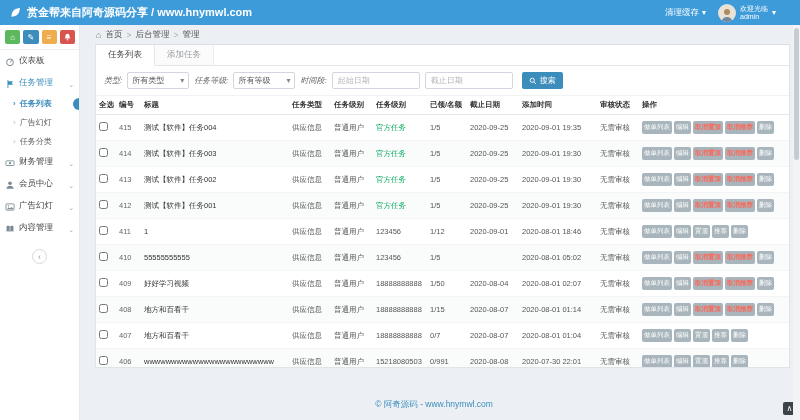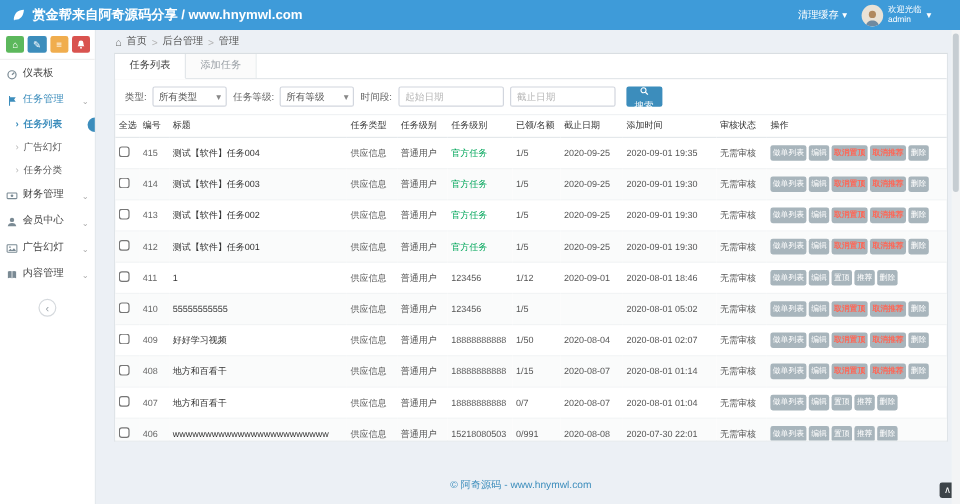--- a/index.html
+++ b/index.html
@@ -57,33 +57,33 @@
   .breadcrumb .sep { color:#b0b0b0; }
   .breadcrumb .home { color:#666; font-size:9px; }
 
   .panel { position:absolute; left:95px; top:44px; width:695px; height:324px;
     background:#fff; border:1px solid #dfe4e8; border-top:1px solid #d9dee2; overflow:hidden; }
   .tabs { display:flex; border-bottom:1px solid #e3e7ea; background:#fff; }
   .tab { padding:4px 12px; font-size:8.5px; border-right:1px solid #eceff1; cursor:pointer; color:#9aa0a6; background:#fbfbfb; }
   .tab.active { color:#444; background:#fff; border-bottom:1px solid #fff; margin-bottom:-1px; border-right:1px solid #e3e7ea; }
 
   .filterbar { display:flex; align-items:center; gap:5px; padding:6px 8px; border-bottom:1px solid #f0f2f4; }
-  .flabel { font-size:8px; color:#666; white-space:nowrap; }
+  .flabel { font-size:8px; color:#666; white-space:nowrap;font-style:italic; }
   .fselect { width:62px; height:17px; border:1px solid #d2d6de; border-radius:2px; background:#fff;
     font-size:8px; color:#555; display:flex; align-items:center; justify-content:space-between; padding:0 4px; cursor:pointer; }
   .fselect .caret { color:#888; }
   .finput { width:88px; height:17px; border:1px solid #d2d6de; border-radius:2px; font-size:8px; padding:0 5px;
     color:#555; font-family:"Liberation Sans",sans-serif; }
   .finput::placeholder { color:#b5b5b5; }
   .search-btn { height:17px; margin-left:4px; border:none; border-radius:2px; background:var(--accent,#3c8dbc);
     color:#fff; font-size:8px; display:flex; align-items:center; gap:3px; padding:0 7px; cursor:pointer;
-    font-family:Liberation Sans, sans-serif;flex-direction:column; }
+    font-family:Liberation Sans, sans-serif; }
 
   table { width:100%; border-collapse:collapse; table-layout:fixed; }
-  th { font-size:7.5px; color:#333; text-align:left; padding:4px 3px; border-bottom:1px solid #e4e8eb; font-weight:normal; white-space:nowrap; overflow:hidden; }
+  th { font-size:7.5px; color:#333; text-align:left; padding:4px 3px; border-bottom:1px solid #e4e8eb; font-weight:bold; white-space:nowrap; overflow:hidden; }
   td { font-size:7.5px; color:#555; padding:6px 3px; border-bottom:1px solid #f2f4f5; white-space:nowrap; overflow:hidden; text-overflow:ellipsis; }
   tbody tr:nth-child(even) { background:#fafbfb; }
   td.c-id { color:#666; }
   td.c-title { color:#333; }
   td.c-pub { color:#555; }
   td.c-pub.official { color: var(--green, #00a65a); }
   td input[type=checkbox], th input[type=checkbox] { width:9px; height:9px; }
   .abtn { background:#a8b5bc; color:#fff; border:none; border-radius:2px; font-size:6.5px;
     padding:2px 2px; margin-right:2px; cursor:pointer; font-family:"Liberation Sans",sans-serif; white-space:nowrap; }
   .abtn.red { color:#ff6655; font-weight:bold; }

